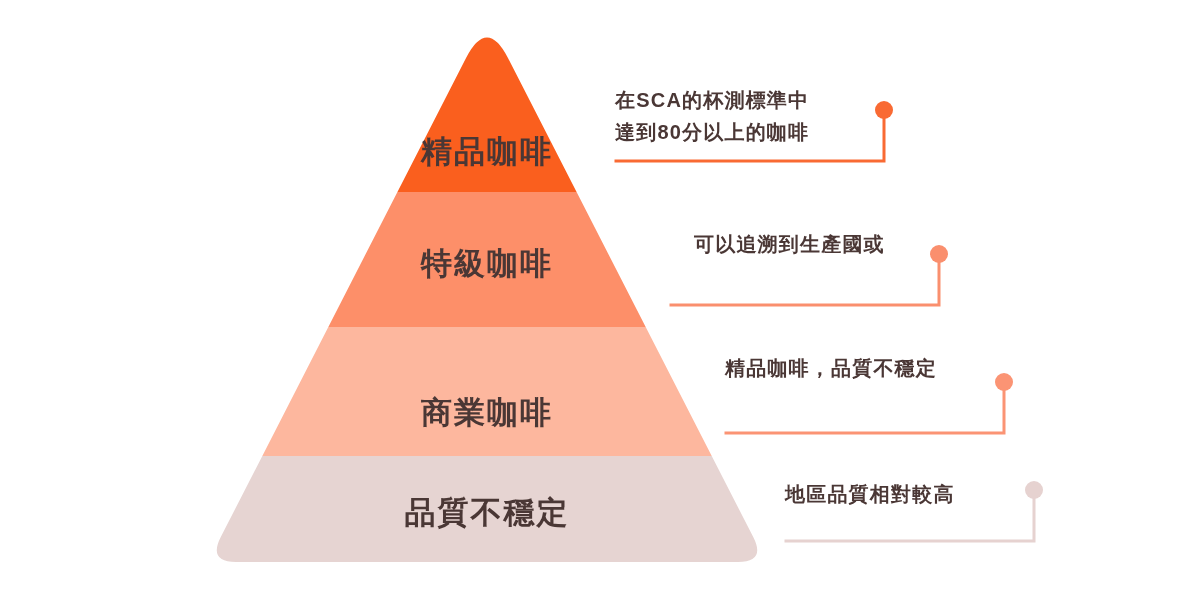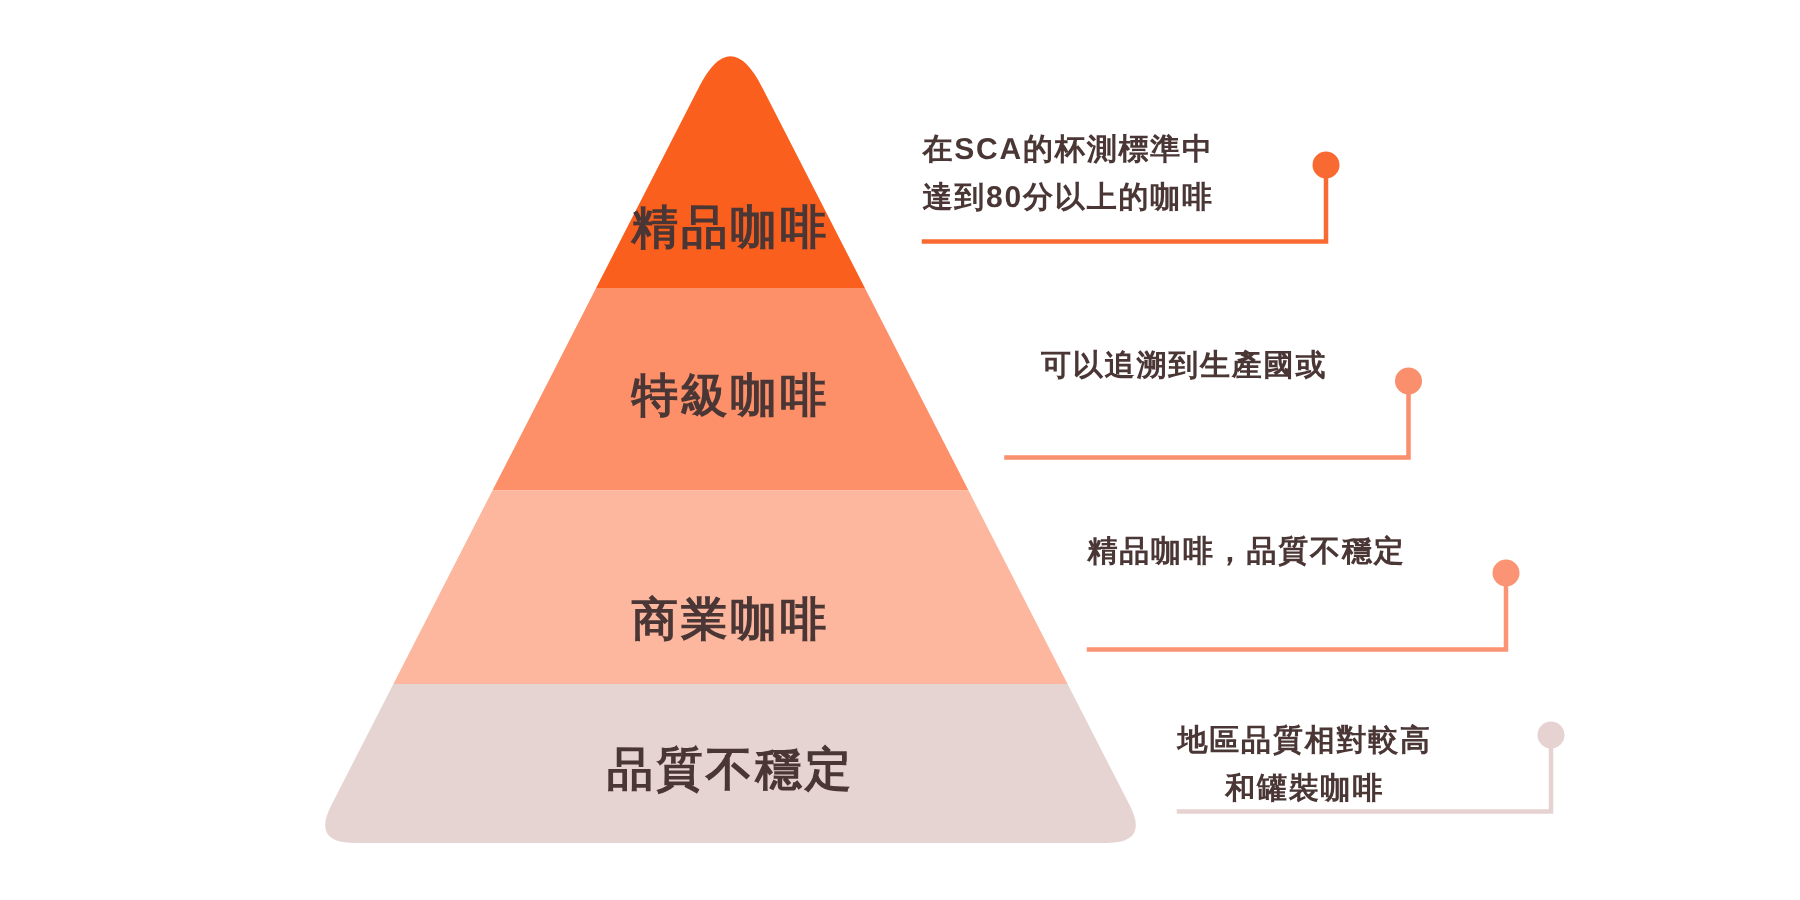--- a/index.html
+++ b/index.html
@@ -98,17 +98,16 @@
         <span class="line">達到80分以上的咖啡</span>
       </div>
       <div class="callout" style="left: 694px; top: 228px;">
         <span class="line">可以追溯到生產國或</span>
       </div>
       <div class="callout" style="left: 725px; top: 352px;">
         <span class="line">精品咖啡，品質不穩定</span>
       </div>
       <div class="callout" style="left: 785px; top: 478px;">
         <span class="line">地區品質相對較高</span>
-        <span class="line">和罐裝咖啡</span>
       </div>
     </div>
 
 </div>
 
 </body></html>

